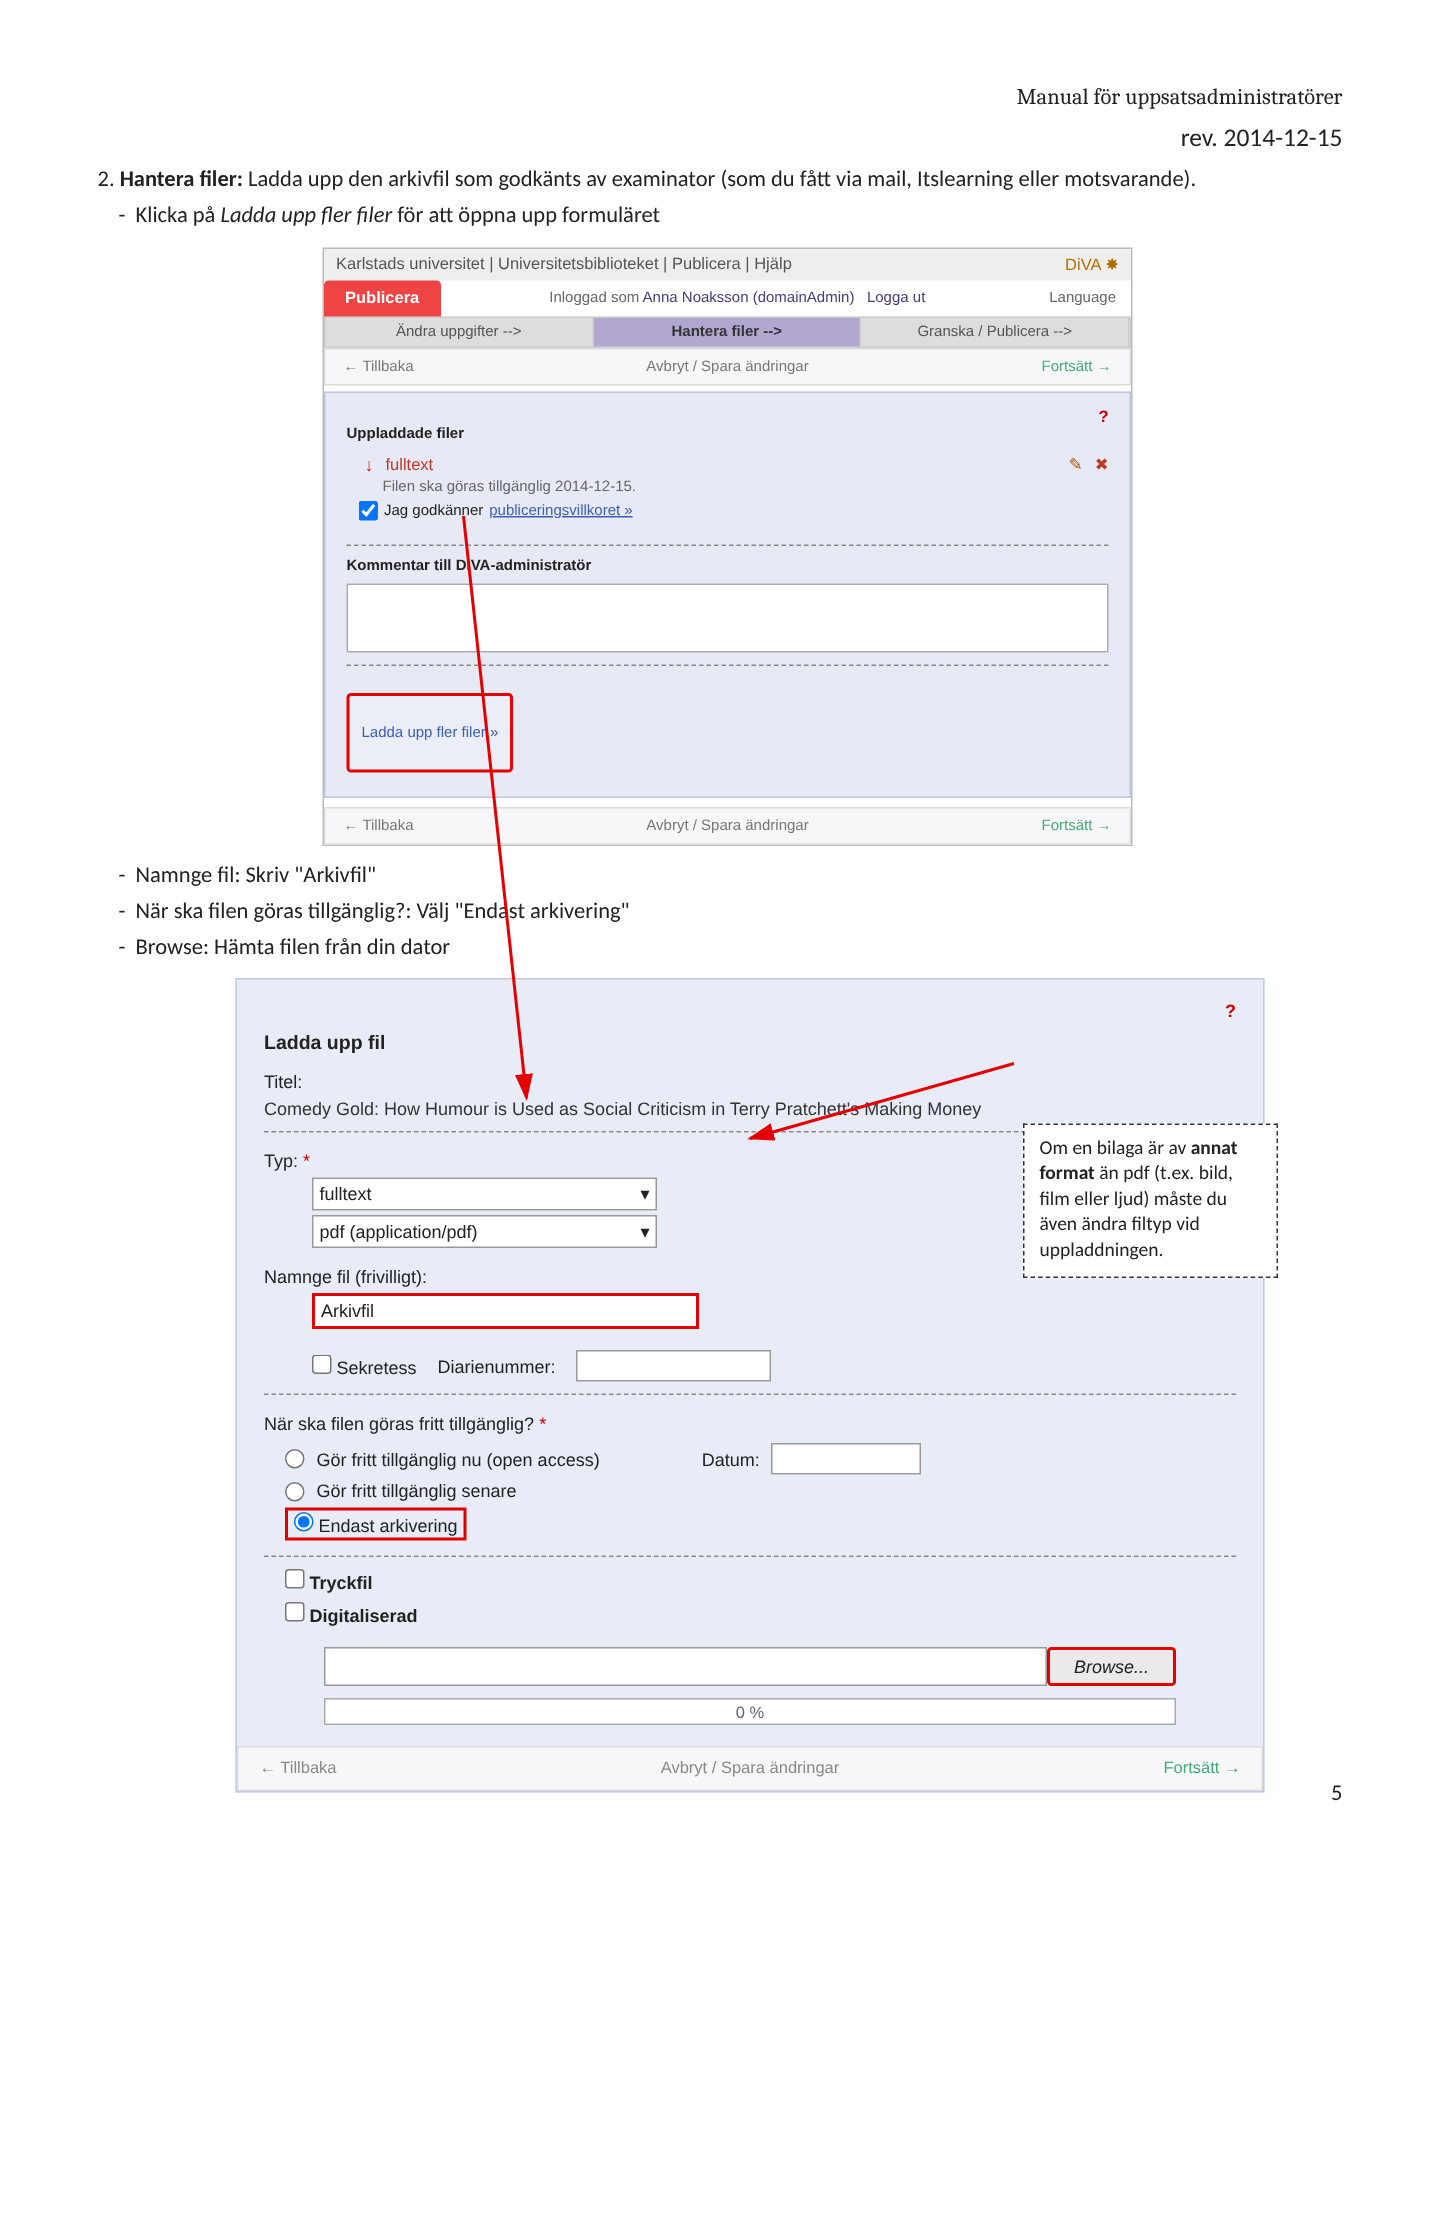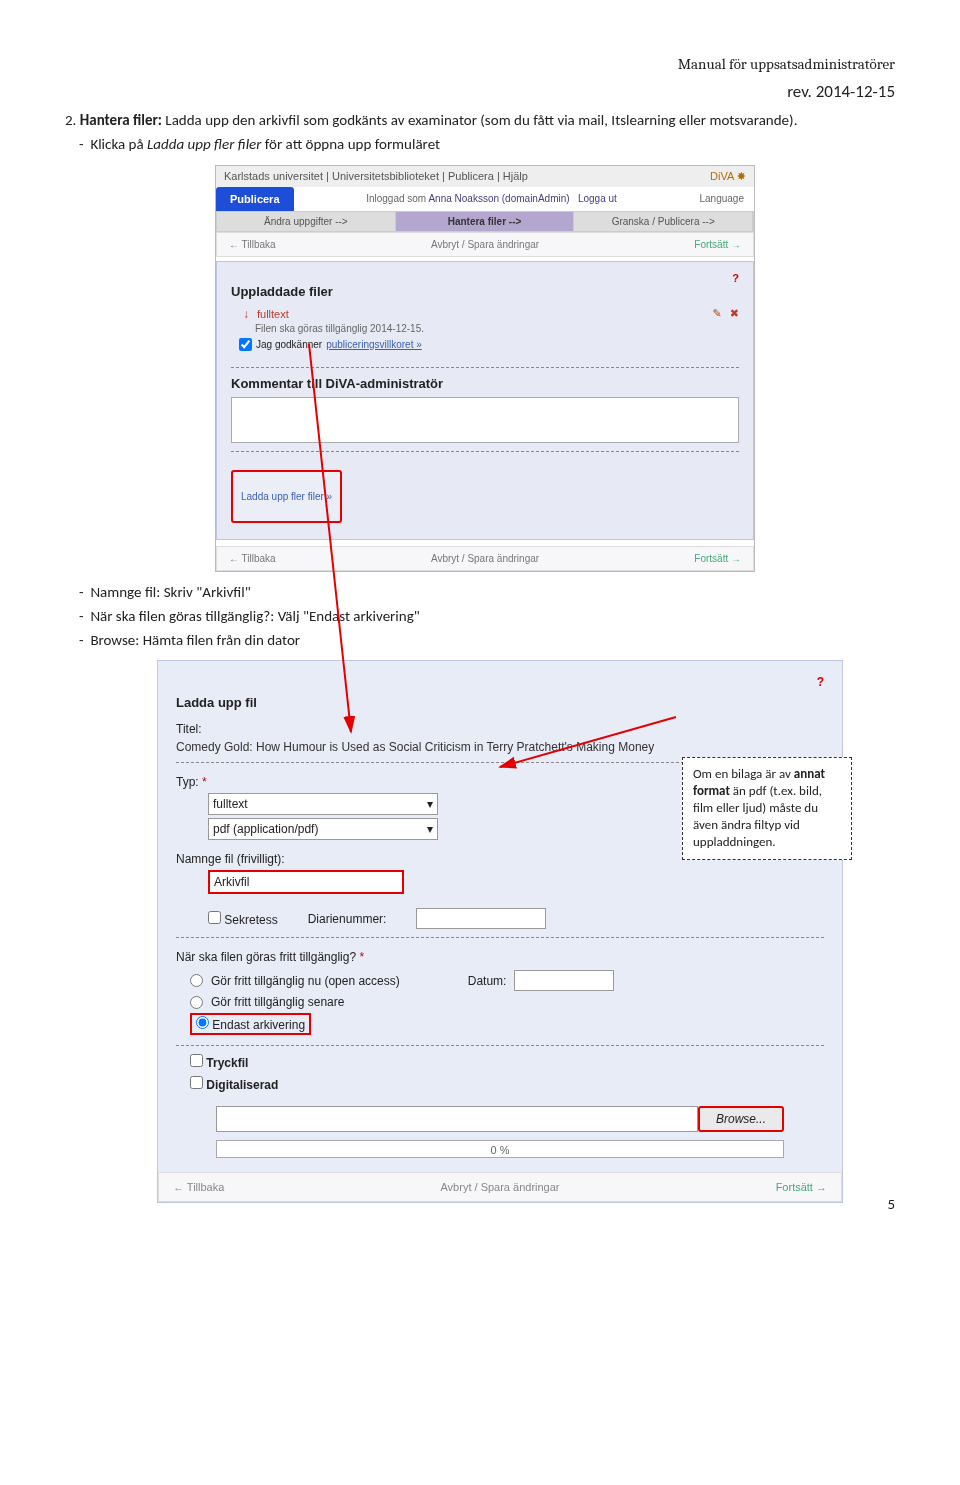--- a/index.html
+++ b/index.html
@@ -8,53 +8,53 @@
   .header { text-align: right; font-family: 'Cambria', serif; font-size: 15px; margin-bottom: 8px; }
   .header-line2 { text-align: right; font-size: 17px; margin-bottom: 8px; }
   .body-text { font-size: 15px; line-height: 1.35; margin: 4px 0; font-family: Calibri, Arial, sans-serif; }
   .bold { font-weight: bold; }
   .italic { font-style: italic; }
   .indent-dash { margin-left: 28px; text-indent: -14px; }
   .screenshot1 { margin: 10px 0 10px 150px; width: 540px; border: 1px solid #bbb; font-size: 11px; font-family: Verdana, sans-serif; position: relative; }
   .top-links { background: #eee; padding: 4px 8px; color: #555; display:flex; justify-content:space-between; }
   .top-links .right { color:#b07000; }
   .pub-hdr { display:flex; }
-  .pub-tab { background:#1d4ed8; color:#fff; padding:6px 14px; font-weight:bold; font-size:11px; border-radius:3px 3px 0 0; }
+  .pub-tab { background:#ef4444; color:#fff; padding:6px 14px; font-weight:bold; font-size:11px; border-radius:3px 3px 0 0; }
   .pub-info { flex:1; text-align:center; padding:6px 0; color:#666; font-size:10px; }
   .pub-info a { color:#4a3b7a; text-decoration:none; }
   .lang { padding:6px 10px; color:#666; font-size:10px; }
   .tab-row { display:flex; background:#ddd; border:1px solid #ccc; }
   .tab-row .tab { flex:1; text-align:center; padding:4px 0; font-size:10px; color:#555; border-right:1px solid #ccc; }
   .tab-row .tab.active { background:#b3a7cf; color:#333; font-weight:bold; }
   .nav-row { display:flex; justify-content:space-between; padding:6px 12px; background:#f7f7fa; border:1px solid #ddd; color:#777; font-size:10px; }
   .nav-row .f { color:#4a7; }
   .panel { background:#e7eaf4; border:1px solid #bcc5e2; padding:10px 14px; margin-top:4px; }
-  .panel h5 { font-size:13px; font-weight:bold; margin-bottom:6px; }
+  .panel h5 { font-size:10px; font-weight:bold; margin-bottom:6px; }
   .file-row { display:flex; align-items:center; gap:8px; padding:2px 0 2px 12px; }
   .down-arrow { color:#c0392b; font-size:12px; }
   .file-row .txt { color:#c0392b; }
   .sub { font-size:10px; color:#666; padding-left:24px; }
   .accept { padding:4px 0 8px 8px; font-size:10px; display:flex; align-items:center; gap:4px; }
   .accept a { color:#3a5fb0; }
   .dashed-sep { border-top:1px dashed #888; margin:8px 0; }
   .comment-box { background:#fff; border:1px solid #aaa; height:46px; margin:4px 0; }
   .upload-btn { display:inline-block; background:#ebeef7; border:1px solid #a0aad0; border-radius:3px; padding:19px 8px; font-size:10px; color:#3a5fb0; margin:10px 0 6px 0; }
   .highlight-red { border:2px solid #e40000; }
 
   
   .screenshot2 { margin: 10px 0 0 92px; width: 686px; background:#e8ecf6; border:1px solid #bfc8e0; font-family: Verdana, sans-serif; font-size:12px; padding:14px 18px 14px 18px; position:relative; }
   .s2 .qmark { text-align:right; color:#c00; font-weight:bold; }
   .s2 h4 { font-size:13px; margin:6px 0 10px 0; }
   .s2 .lbl { font-weight:normal; font-size:12px; margin:12px 0 4px 0; }
   .s2 .title-text { font-size:12px; color:#333; margin:2px 0 8px 0; }
   .s2 .red { color:#c00; }
   .s2 select, .s2 input[type="text"] { font-family: Verdana; font-size:12px; }
   .s2 .sel { width:230px; padding:3px 4px; border:1px solid #999; background:#fff; margin:3px 0; display:block; }
-  .s2 .namnge-box { border:2px solid #e40000; background:#fff; width:196px; padding:3px 4px; }
-  .s2 .row { display:flex; align-items:center; gap:30px; margin:6px 0; font-size:12px; }
+  .s2 .namnge-box { border:2px solid #e40000; background:#fff; width:258px; padding:3px 4px; }
+  .s2 .row { display:flex; align-items:center; gap:14px; margin:6px 0; font-size:12px; }
   .s2 .row label { font-size:12px; }
   .s2 .radio-row { display:flex; align-items:center; gap:8px; padding:2px 0 2px 14px; font-size:12px; }
   .s2 .endast-box { border:2px solid #e40000; display:inline-block; padding:1px 4px; }
   .s2 .browse-line { display:flex; align-items:center; margin:14px 0 6px 0;font-style:italic; }
   .s2 .browse-input { flex:1; background:#fff; border:1px solid #999; height:26px; }
   .s2 .browse-btn { border:2px solid #e40000; padding:4px 16px; background:#eaeaea; border-radius:3px; font-size:12px; }
   .s2 .prog { background:#fff; border:1px solid #aaa; height:18px; margin:8px 40px 12px 40px; text-align:center; font-size:11px; color:#666; line-height:18px; }
   .s2 .bot-nav { display:flex; justify-content:space-between; background:#f7f7fa; border:1px solid #ddd; padding:8px 14px; margin:14px -18px -14px -18px; font-size:11px; color:#888; }
   .s2 .bot-nav .f { color:#4a7; }
 

